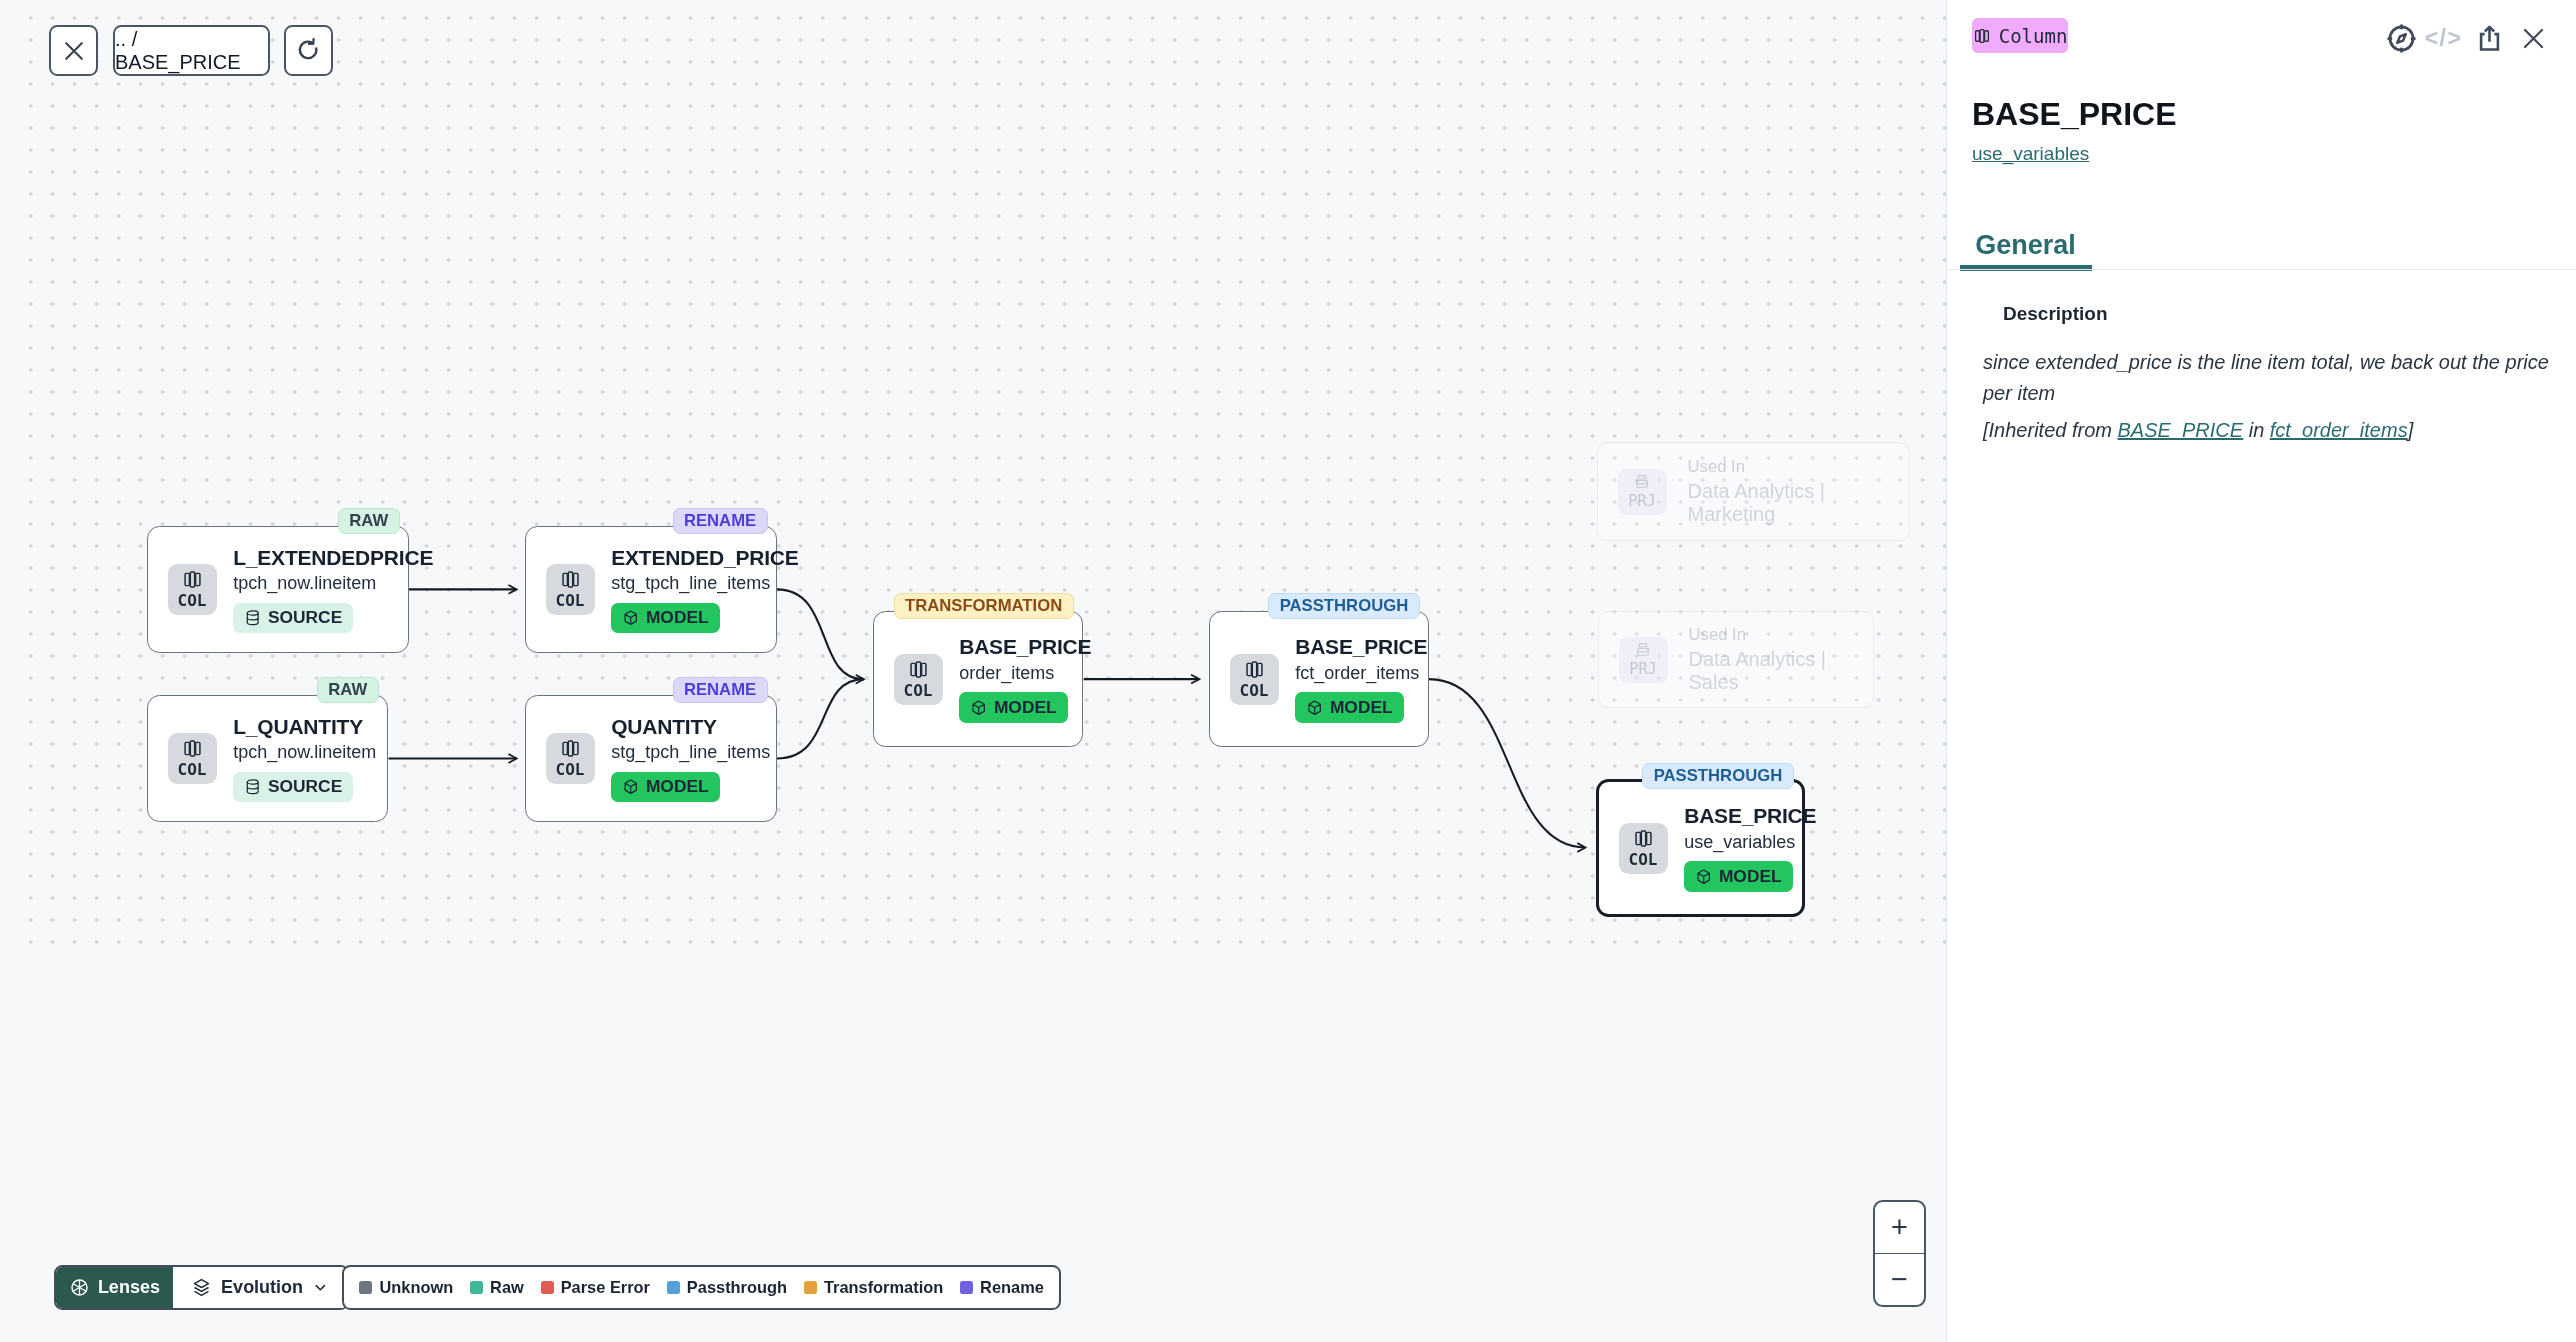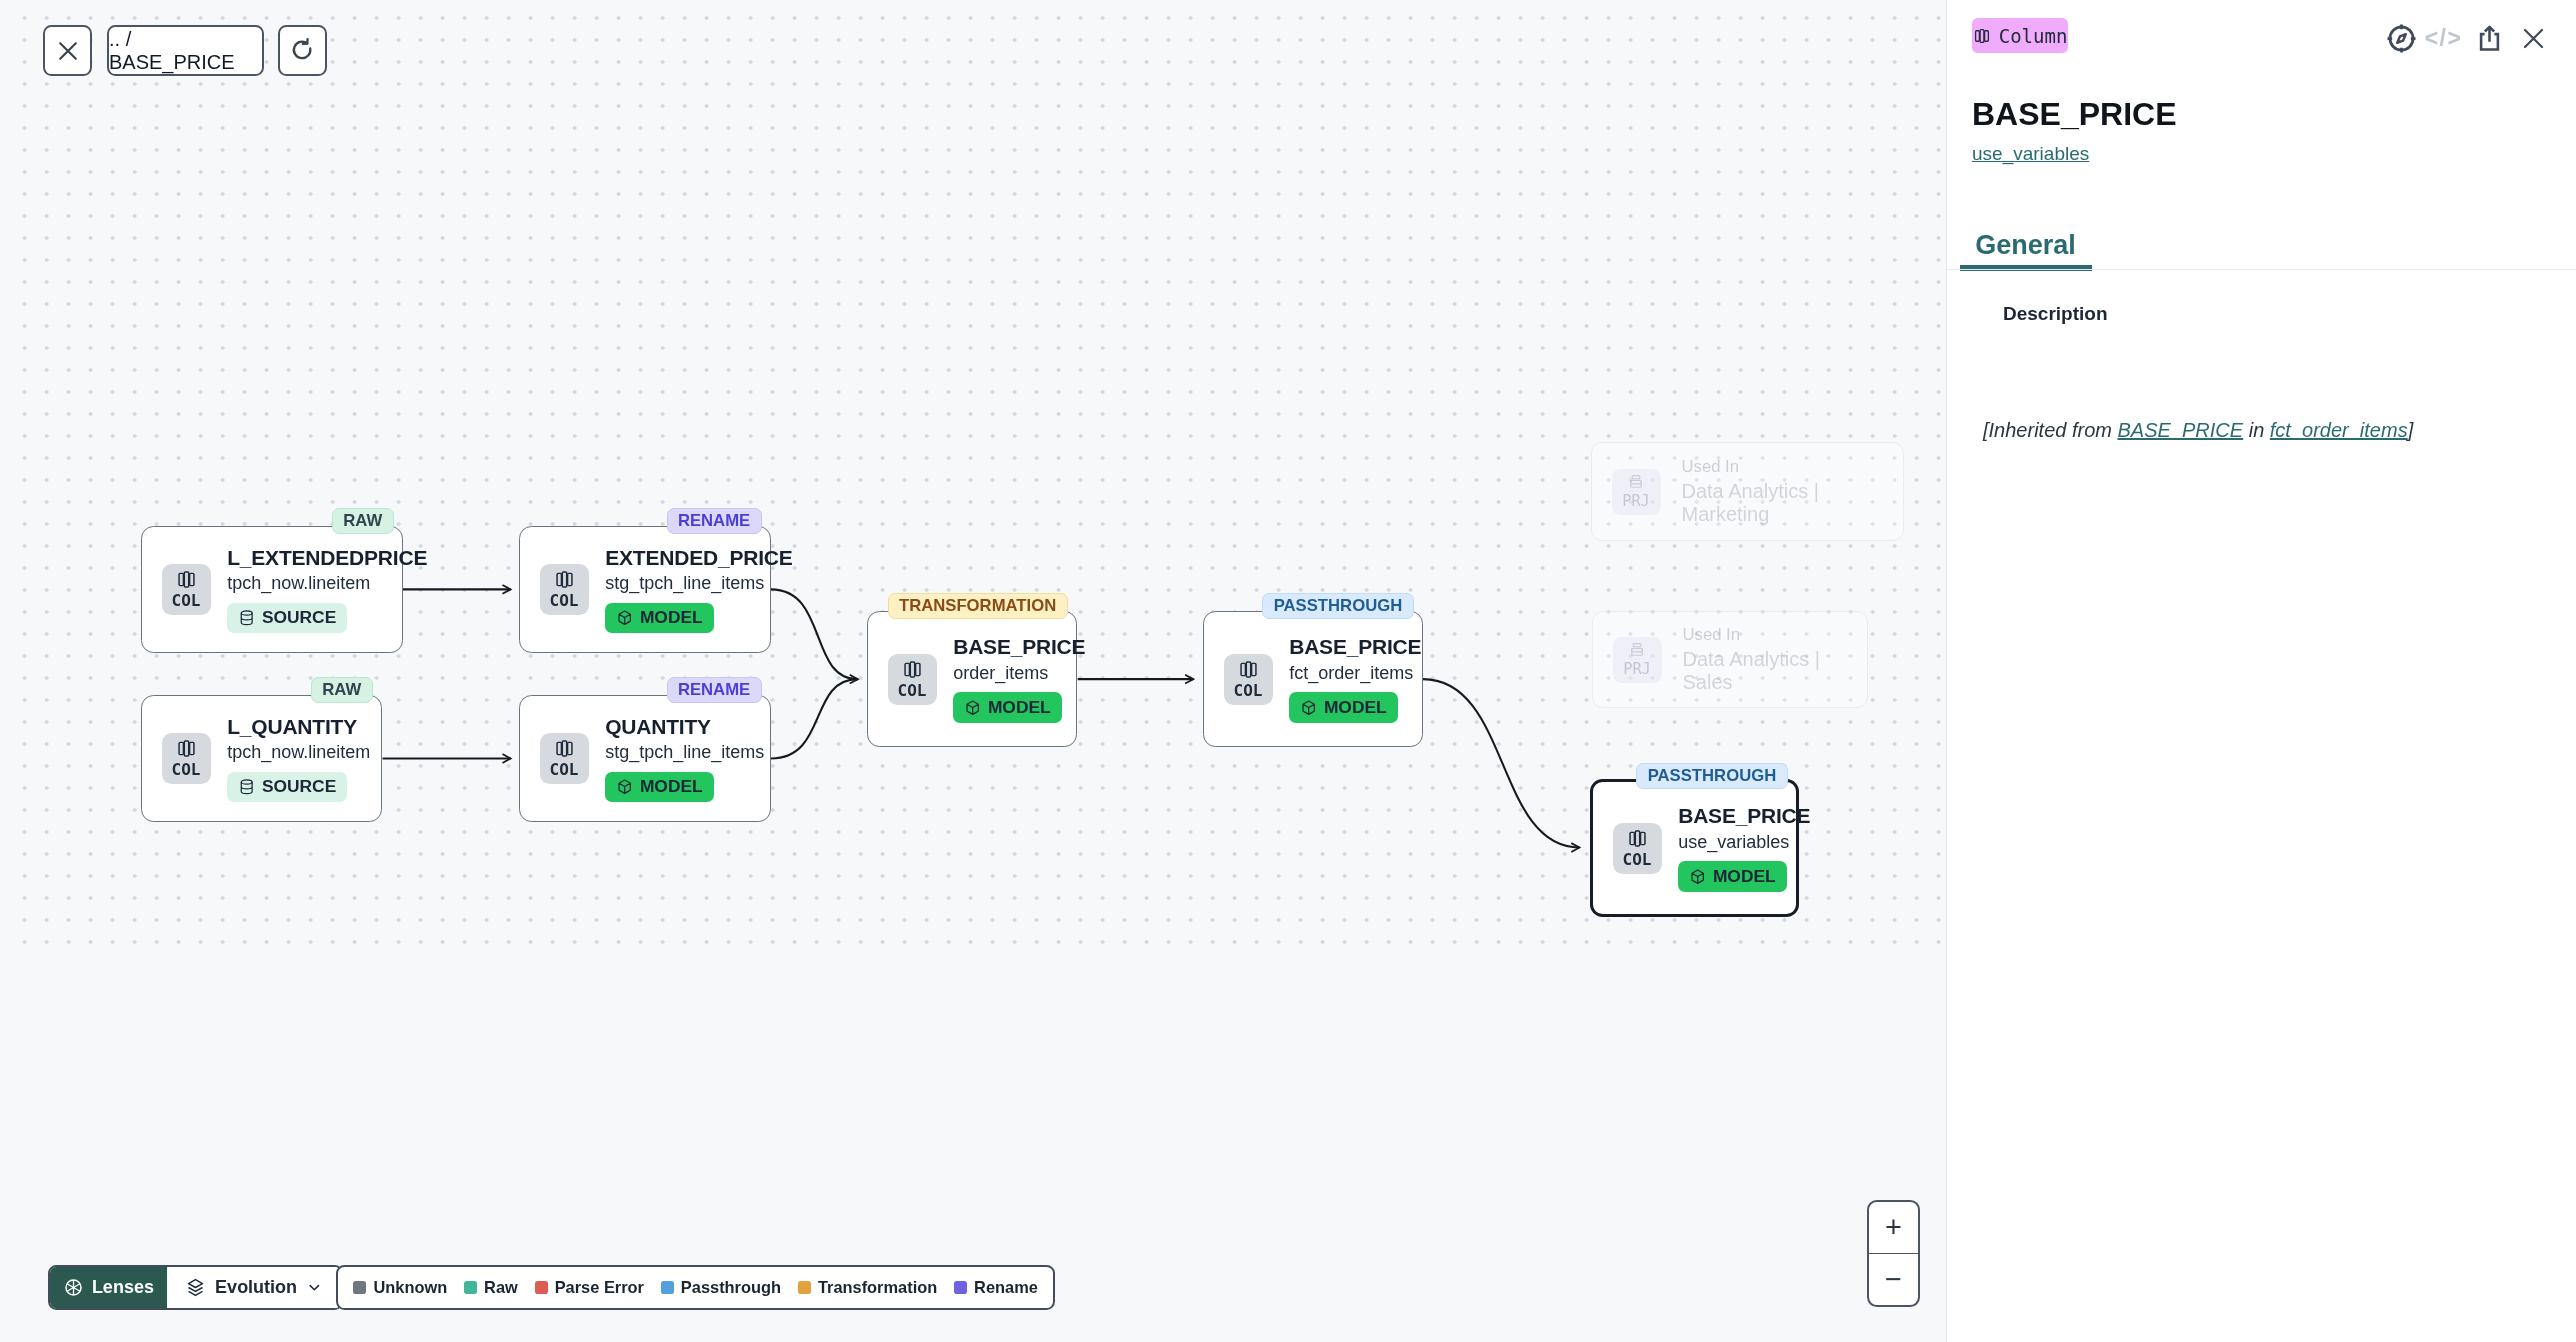--- a/index.html
+++ b/index.html
@@ -1,20 +1,20 @@
 <!DOCTYPE html>
 <html style="font-size:11px"><head>
 <meta charset="utf-8">
 <style>
   * { margin:0; padding:0; box-sizing:border-box; }
   html,body { width:2576px; height:1343px; overflow:hidden;
     font-family:"Liberation Sans", sans-serif; background:#f7f8fa; color:#1d2636; }
 
   
-  .canvas { position:absolute; left:8px; top:0; width:1946px; height:954px;
+  .canvas { position:absolute; left:14px; top:0; width:1946px; height:954px;
     background-color:#f7f8fa;
     background-image:radial-gradient(#d5d9de 1.8px, transparent 1.9px);
     background-size:22px 22px; background-position:5.6px 7px; }
   .edges { position:absolute; left:0; top:0; pointer-events:none; }
 
   
   .tbtn { position:absolute; background:#fff; border:2.1px solid #4a5462; border-radius:8.4px;
     display:flex; align-items:center; justify-content:center; color:#2b3547; }
   .crumb { font-size:20px; font-weight:500; color:#111827; }
 
@@ -402,17 +402,18 @@
   </div>
 
   <div class="ptitle">BASE_PRICE</div>
   <a class="plink">use_variables</a>
 
   <div class="ptab">General</div>
   <div class="ptab-bar"></div>
   <div class="ptab-line"></div>
 
   <div class="psec">Description</div>
+  <div class="pdesc">since extended_price is the line item total, we back out the price per item</div>
   <div class="pinh">
     <span>[Inherited from </span><a>BASE_PRICE</a><span> in </span><a>fct_order_items</a><span>]</span>
   </div>
 </div>
 
 
 </body></html>

